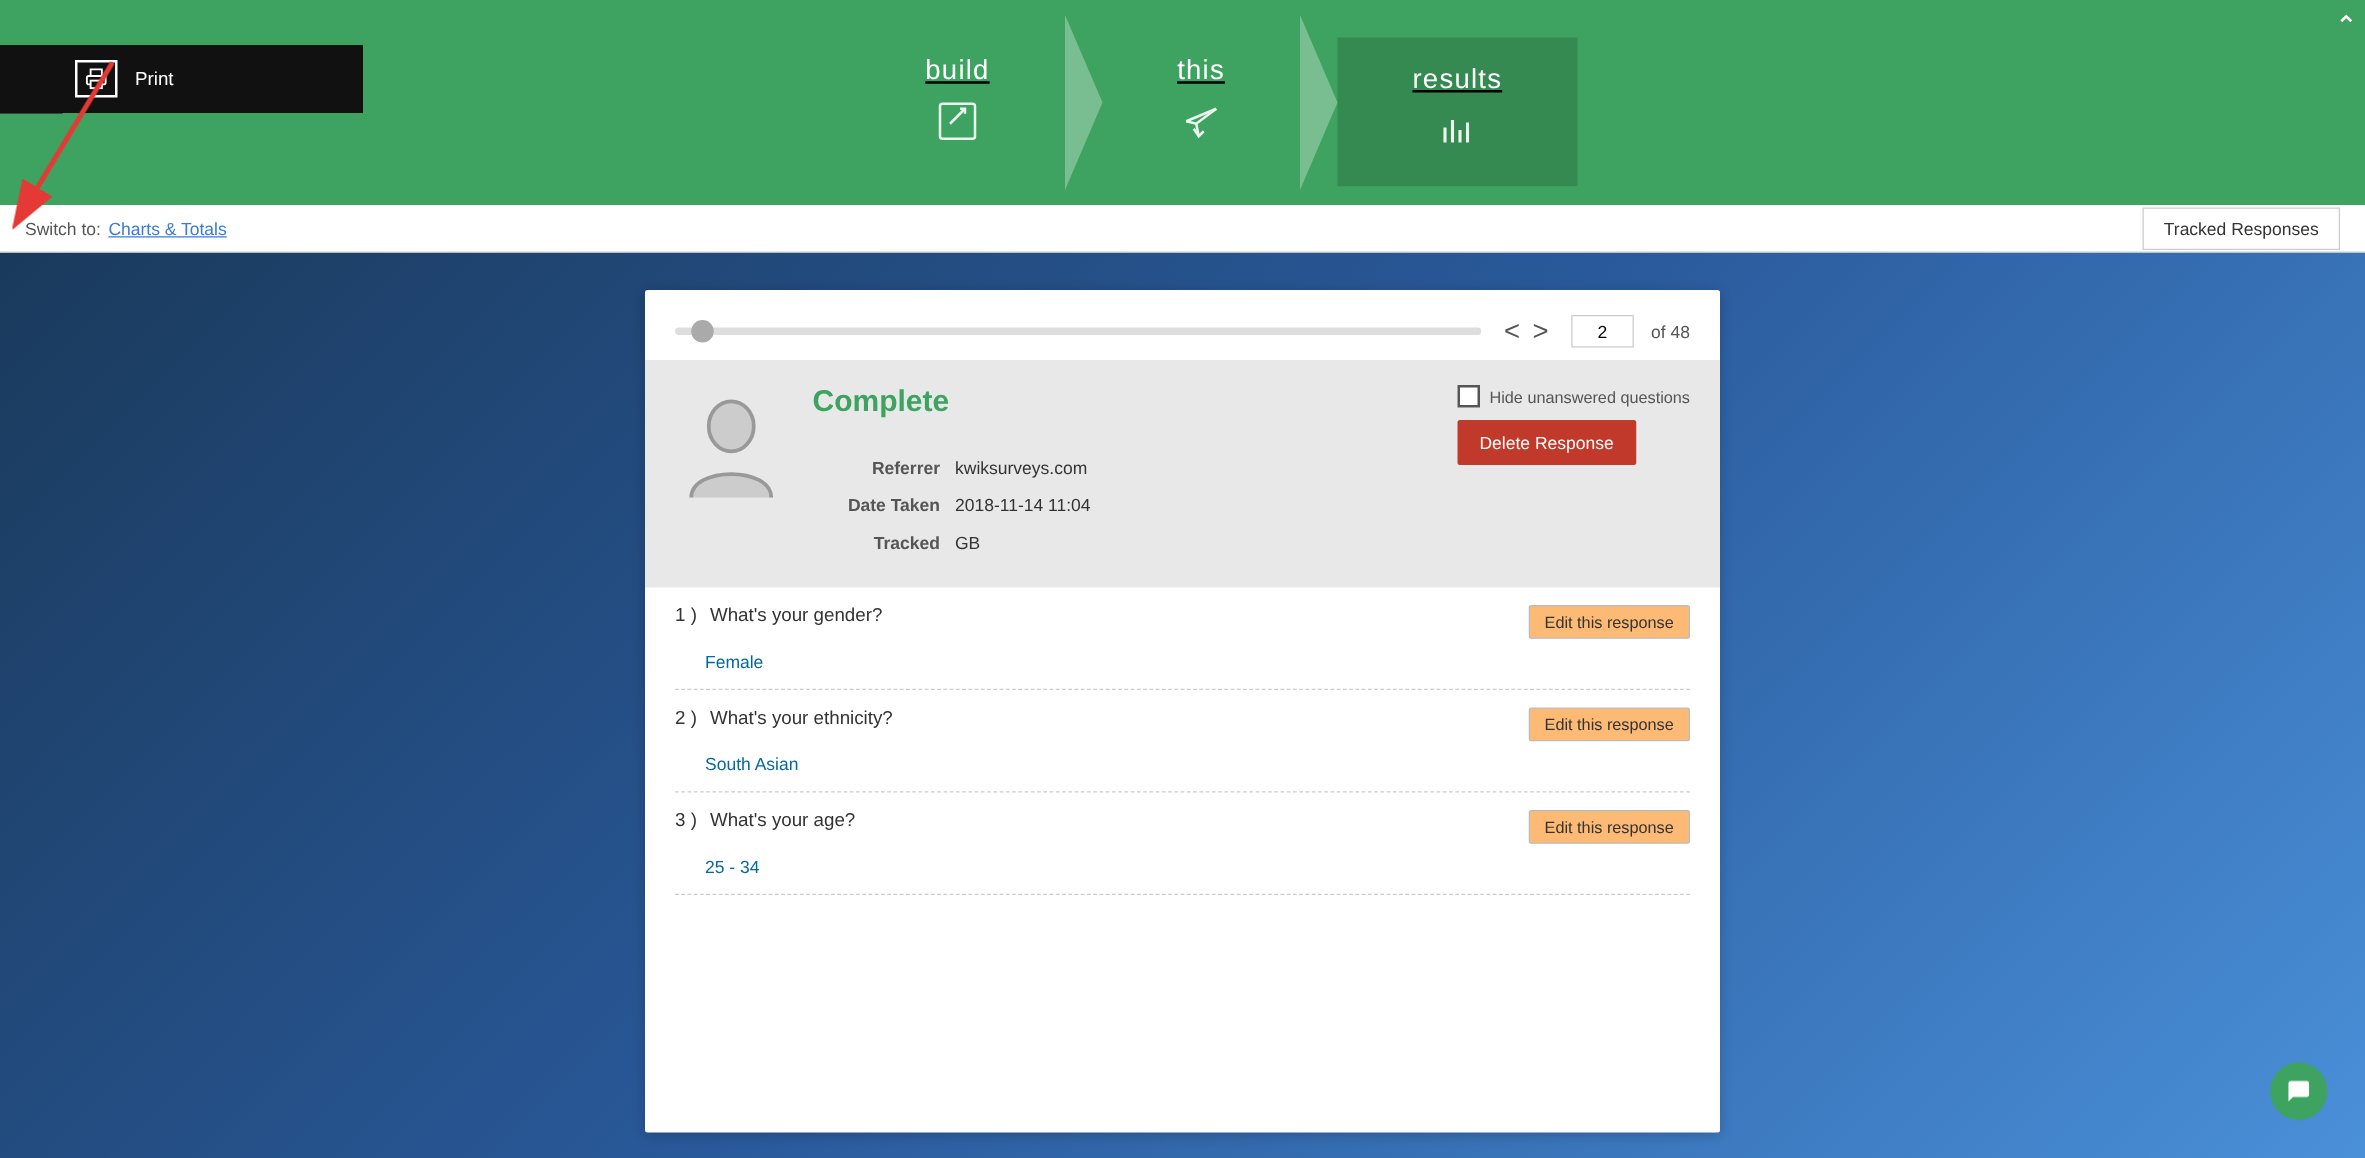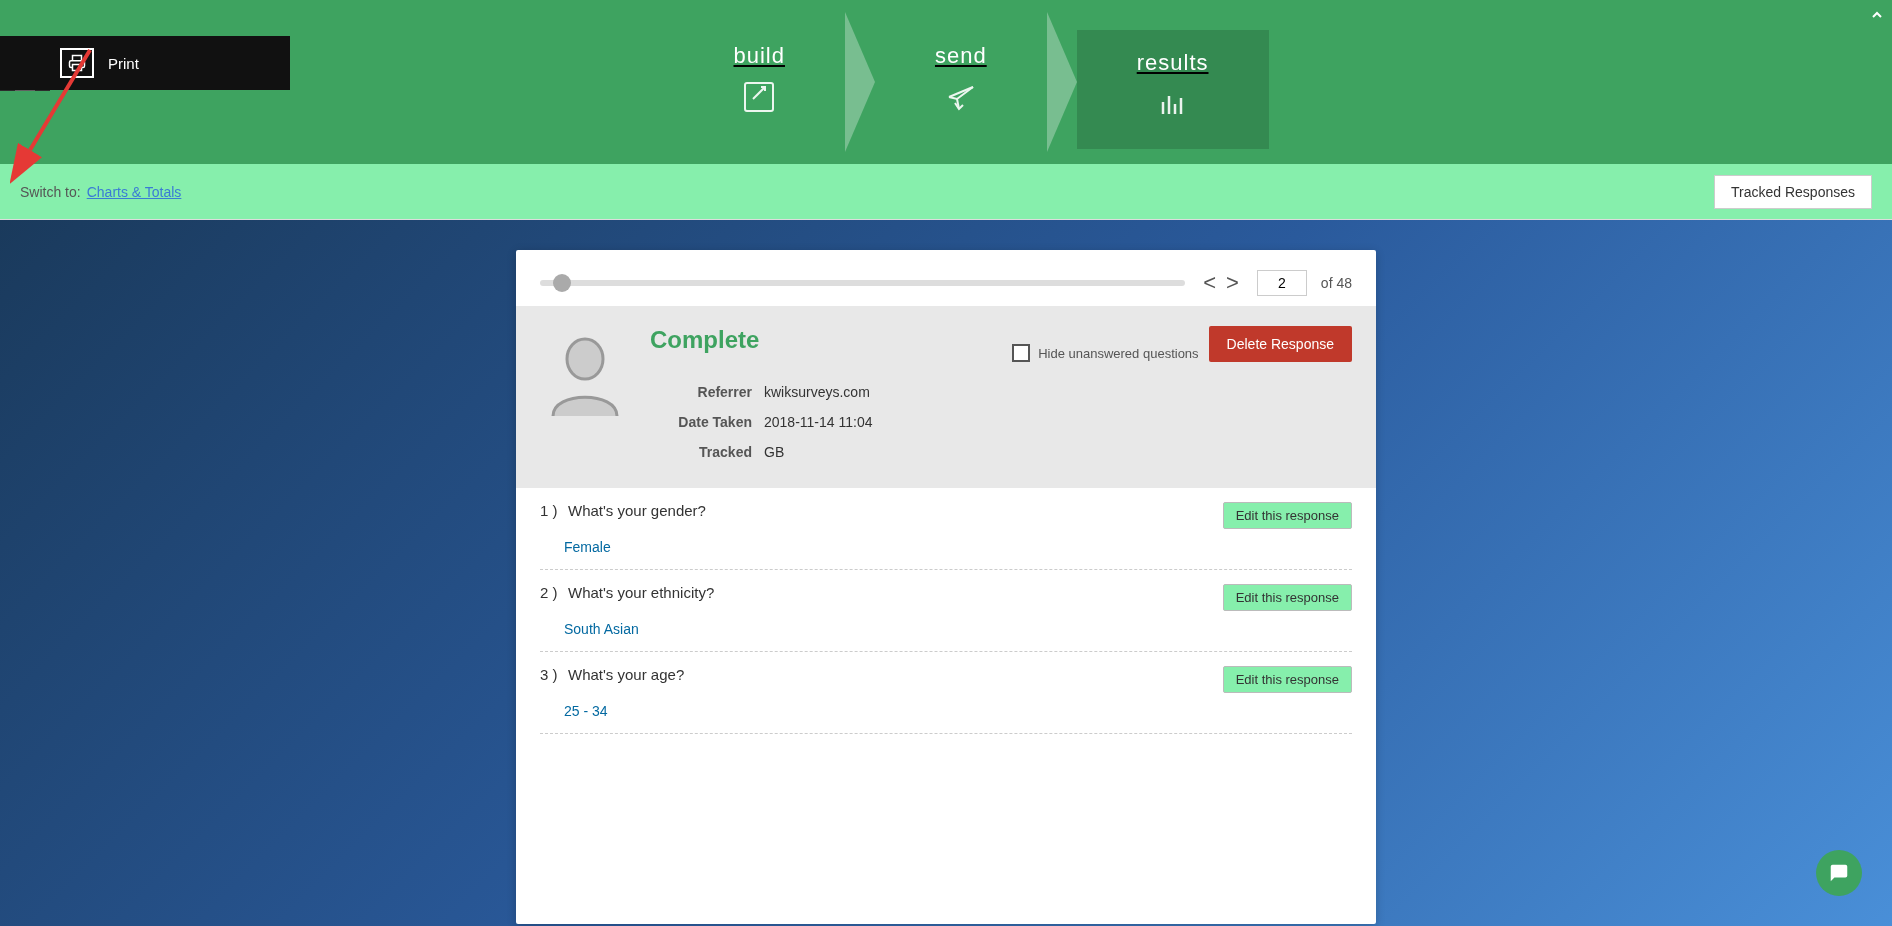--- a/index.html
+++ b/index.html
@@ -77,24 +77,24 @@
       display: flex;
       align-items: center;
       justify-content: center;
       color: white;
     }
 
     
     .toolbar {
       display: flex;
       align-items: center;
-      background: #86efac;
+      background: #ffffff;
       border-bottom: 1px solid #ddd;
       padding: 0 20px;
-      height: 56px;
+      height: 38px;
       justify-content: space-between;
       position: relative;
       z-index: 10;
     }
     .toolbar-left {
       display: flex;
       align-items: center;
       gap: 6px;
     }
     .toolbar-left span {
@@ -239,22 +239,22 @@
       color: #3ea360;
       font-size: 24px;
       font-weight: bold;
       margin-bottom: 22px;
     }
     .info-table { font-size: 14px; line-height: 2; }
     .info-table td:first-child { color: #555; font-weight: bold; min-width: 100px; text-align: right; }
     .info-table td:last-child { color: #333; padding-left: 10px; }
     .response-actions {
       display: flex;
-      flex-direction: row;
-      align-items: flex-end;
+      flex-direction: column;
+      align-items: flex-start;
       justify-content: flex-end;
       gap: 10px;
       flex-shrink: 0;
     }
     .hide-unanswered {
       display: flex;
       align-items: center;
       gap: 8px;
       font-size: 13px;
       color: #555;
@@ -294,21 +294,21 @@
       color: #333;
       font-weight: normal;
     }
     .question-number {
       font-size: 15px;
       color: #333;
       margin-right: 6px;
     }
     .edit-btn {
       border: 1px solid #bbb;
-      background: #86efac;
+      background: #fdba74;
       padding: 5px 12px;
       font-size: 13px;
       cursor: pointer;
       color: #333;
       border-radius: 2px;
       white-space: nowrap;
     }
     .answer-text {
       font-size: 14px;
       color: #0369a1;
@@ -371,21 +371,21 @@
       <span class="nav-step-icon">
         <svg width="36" height="36" viewBox="0 0 36 36" fill="none" stroke="white" stroke-width="2">
           <rect x="4" y="4" width="28" height="28" rx="2"></rect>
           <line x1="12" y1="20" x2="24" y2="8"></line>
           <polyline points="20,8 24,8 24,12"></polyline>
         </svg>
       </span>
     </div>
     <div class="chevron-right"></div>
     <div class="nav-step">
-      <span class="nav-step-label">send</span>
+      <span class="nav-step-label">this</span>
       <span class="nav-step-icon">
         <svg width="36" height="36" viewBox="0 0 36 36" fill="none" stroke="white" stroke-width="2">
           <line x1="6" y1="18" x2="30" y2="8"></line>
           <polyline points="6,18 14,20 30,8"></polyline>
           <line x1="14" y1="20" x2="16" y2="30"></line>
           <polyline points="12,24 16,30 20,26"></polyline>
         </svg>
       </span>
     </div>
     <div class="chevron-right"></div>

